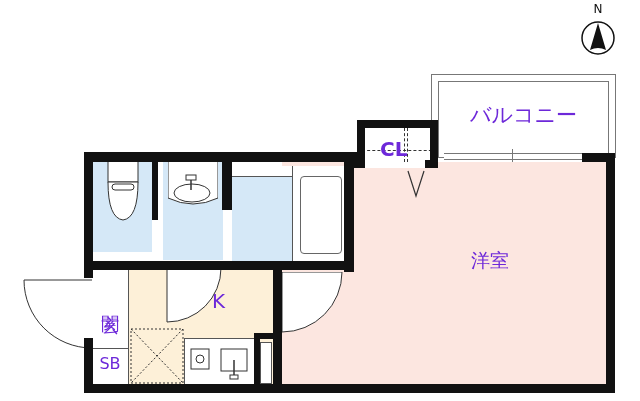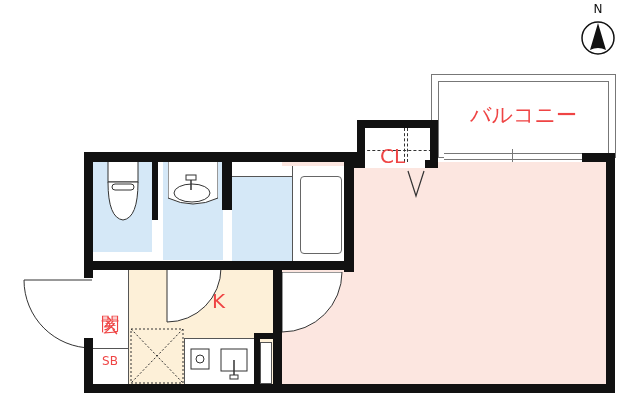--- a/index.html
+++ b/index.html
@@ -1,49 +1,50 @@
 <!DOCTYPE html>
 <html><head>
 <meta charset="utf-8">
 <style>
   html, body { margin: 0; padding: 0; background: #ffffff; }
   body { width: 640px; height: 401px; position: relative; overflow: hidden;
          font-family: "DejaVu Sans", "Liberation Sans", sans-serif; }
   .abs { position: absolute; }
   .wall { position: absolute; background: #111; }
-  .room-label { position: absolute; color: #ef4444; text-align: center; line-height: 1.15; }
+  .room-label { position: absolute; color: #6d28d9; text-align: center; line-height: 1.15; }
 </style>
 </head>
 <body>
 
 <div class="abs" style="left:578px;top:2px;width:40px;height:56px;">
   <div style="position:absolute;left:0;top:0;width:40px;text-align:center;font-size:12px;color:#111;">N</div>
   <svg width="40" height="40" style="position:absolute;left:0;top:16px;">
     <circle cx="20" cy="20" r="16" fill="none" stroke="#111" stroke-width="1.5"></circle>
     <path d="M20 5 L28 32 Q20 28 12 32 Z" fill="#111"></path>
   </svg>
 </div>
 
 <div class="abs" style="left:431px;top:74px;width:183px;height:82px;border:1.5px solid #777;background:#fff;">
   <div class="abs" style="left:6px;top:6px;right:6px;bottom:0;border:1.5px solid #777;border-bottom:none;"></div>
   <div class="room-label" style="left:0;right:0;top:28px;font-size:21px;">バルコニー</div>
 </div>
 
 <div class="abs" style="left:282px;top:162px;width:324px;height:222px;background:#fce6e0;"></div>
 <div class="room-label" style="left:440px;top:250px;width:100px;font-size:19px;">
+  <div>洋室</div>
 </div>
 
 <div class="abs" style="left:444px;top:153px;width:140px;height:5px;background:#fff;border-top:1px solid #777;border-bottom:1px solid #777;"></div>
 <div class="abs" style="left:512px;top:149px;width:1px;height:13px;background:#777;"></div>
 
 <div class="abs" style="left:357px;top:123px;width:80px;height:45px;background:#fff;"></div>
 <div class="abs" style="left:362px;top:150px;width:75px;height:0;border-top:1px dashed #333;"></div>
 <div class="abs" style="left:404px;top:128px;width:0;height:34px;border-left:1px dashed #333;"></div>
 <div class="abs" style="left:407px;top:128px;width:0;height:34px;border-left:1px dashed #333;"></div>
-<div class="room-label" style="left:380px;top:138px;font-size:20px;font-weight:normal;margin-top:7px;">CL</div>
+<div class="room-label" style="left:380px;top:138px;font-size:20px;font-weight:bold;">CL</div>
 <svg class="abs" style="left:406px;top:170px;" width="22" height="28">
   <polyline points="2,1 10,26 18,1" fill="none" stroke="#333" stroke-width="1.2"></polyline>
 </svg>
 
 <div class="abs" style="left:92px;top:160px;width:60px;height:92px;background:#d5e8f7;"></div>
 <svg class="abs" style="left:105px;top:160px;" width="36" height="62">
   <rect x="3" y="0" width="30" height="22" fill="#fff" stroke="#333" stroke-width="1"></rect>
   <path d="M3 22 Q3 58 18 60 Q33 58 33 22 Z" fill="#fff" stroke="#333" stroke-width="1"></path>
   <rect x="7" y="24" width="22" height="6" rx="3" fill="#fff" stroke="#333" stroke-width="1"></rect>
 </svg>
@@ -65,21 +66,21 @@
 <div class="abs" style="left:292px;top:166px;width:52px;height:95px;background:#fff;border-left:1px solid #555;"></div>
 <div class="abs" style="left:300px;top:176px;width:40px;height:76px;border:1.5px solid #666;border-radius:4px;background:#fff;"></div>
 
 <div class="abs" style="left:128px;top:270px;width:145px;height:114px;background:#fdf0d8;"></div>
 <div class="room-label" style="left:212px;top:290px;font-size:20px;">K</div>
 <div class="abs" style="left:92px;top:270px;width:36px;height:78px;background:#fff;border-right:1px solid #555;"></div>
 <div class="room-label" style="left:98px;top:285px;font-size:18px;width:24px;">
   <span style="writing-mode:vertical-rl;">玄関</span>
 </div>
 <div class="abs" style="left:92px;top:348px;width:36px;height:36px;background:#fff;border-top:1px solid #555;border-right:1px solid #555;"></div>
-<div class="room-label" style="left:92px;top:355px;width:36px;font-size:12px;">SB</div>
+<div class="room-label" style="left:92px;top:355px;width:36px;font-size:16px;">SB</div>
 
 <svg class="abs" style="left:130px;top:328px;" width="54" height="56">
   <rect x="1" y="1" width="52" height="54" fill="none" stroke="#333" stroke-dasharray="2,2" stroke-width="1"></rect>
   <line x1="1" y1="1" x2="53" y2="55" stroke="#333" stroke-dasharray="2,2"></line>
   <line x1="53" y1="1" x2="1" y2="55" stroke="#333" stroke-dasharray="2,2"></line>
 </svg>
 
 <div class="abs" style="left:184px;top:338px;width:70px;height:46px;background:#fff;border:1px solid #555;"></div>
 <svg class="abs" style="left:190px;top:348px;" width="20" height="22">
   <rect x="1" y="1" width="18" height="20" fill="#fff" stroke="#333"></rect>

